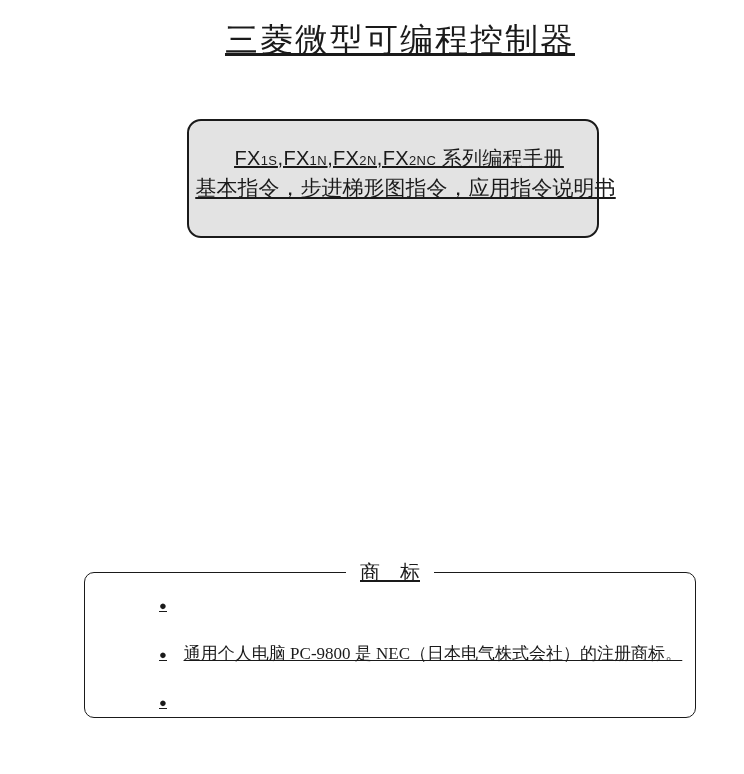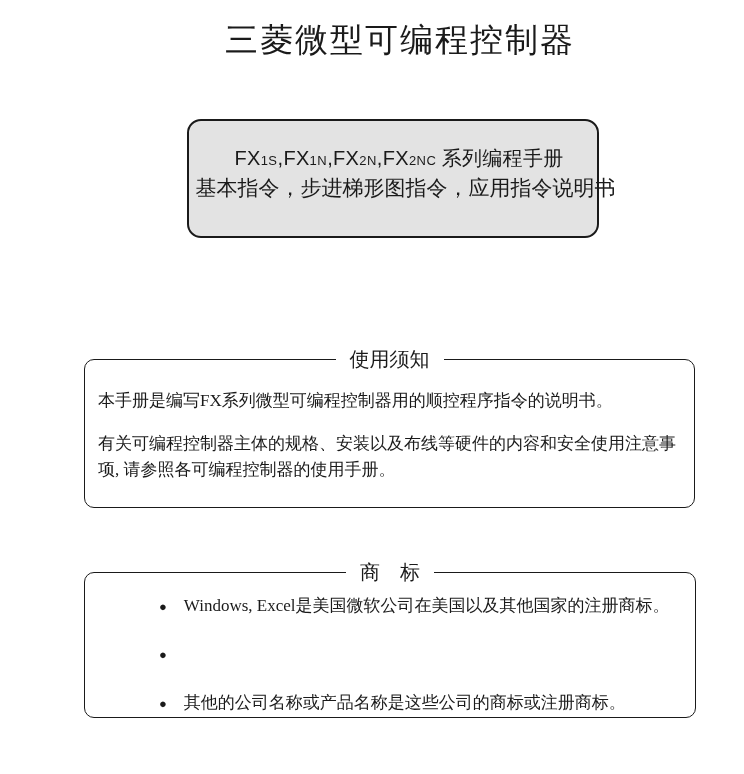--- a/index.html
+++ b/index.html
@@ -1,20 +1,20 @@
 <!DOCTYPE html>
 <html style="--fx-box-bg: #e3e3e3; --border: #1a1a1a; --text: #1a1a1a;"><head>
 <meta charset="utf-8">
 <style>
   :root {
     --fx-box-bg: #e3e3e3;
     --border: #1a1a1a;
     --text: #1a1a1a;
   }
-  * { box-sizing: border-box; }
+  * { box-sizing: border-box; text-decoration: underline; }
   html, body { margin: 0; padding: 0; }
   body {
     width: 744px; height: 774px;
     background: #ffffff;
     color: var(--text, #1a1a1a);
     font-family: "Liberation Serif", "DejaVu Serif", serif;
     overflow: hidden;
   }
   .page { position: relative; width: 744px; height: 774px; background: #fff; }
 
@@ -76,38 +76,30 @@
 
   <h1 class="title">三菱微型可编程控制器</h1>
 
   <div class="fx-box">
     <div class="fx-line1">
       <span><span>FX</span><span class="model-sub">1S</span><span>,</span></span><span><span>FX</span><span class="model-sub">1N</span><span>,</span></span><span><span>FX</span><span class="model-sub">2N</span><span>,</span></span><span><span>FX</span><span class="model-sub">2NC</span><span></span></span><span class="series-suffix"> 系列编程手册</span>
     </div>
     <div class="fx-line2">基本指令，步进梯形图指令，应用指令说明书</div>
   </div>
 
-  <div class="frame frame-notice">
-    <div class="legend">使用须知</div>
-    <div class="notice-body">
-      <p>本手册是编写FX系列微型可编程控制器用的顺控程序指令的说明书。</p>
-      <p>有关可编程控制器主体的规格、安装以及布线等硬件的内容和安全使用注意事项, 请参照各可编程控制器的使用手册。</p>
-    </div>
-  </div>
 
   <div class="frame frame-trademark">
     <div class="legend">商　标</div>
     <ul class="tm-list">
       <li>
         <span class="bullet">●</span>
-        <span>Windows, Excel是美国微软公司在美国以及其他国家的注册商标。</span>
       </li>
       <li>
         <span class="bullet">●</span>
+        <span>通用个人电脑 PC-9800 是 NEC（日本电气株式会社）的注册商标。</span>
       </li>
       <li>
         <span class="bullet">●</span>
-        <span>其他的公司名称或产品名称是这些公司的商标或注册商标。</span>
       </li>
     </ul>
   </div>
 
 </div>
 
 </body></html>

